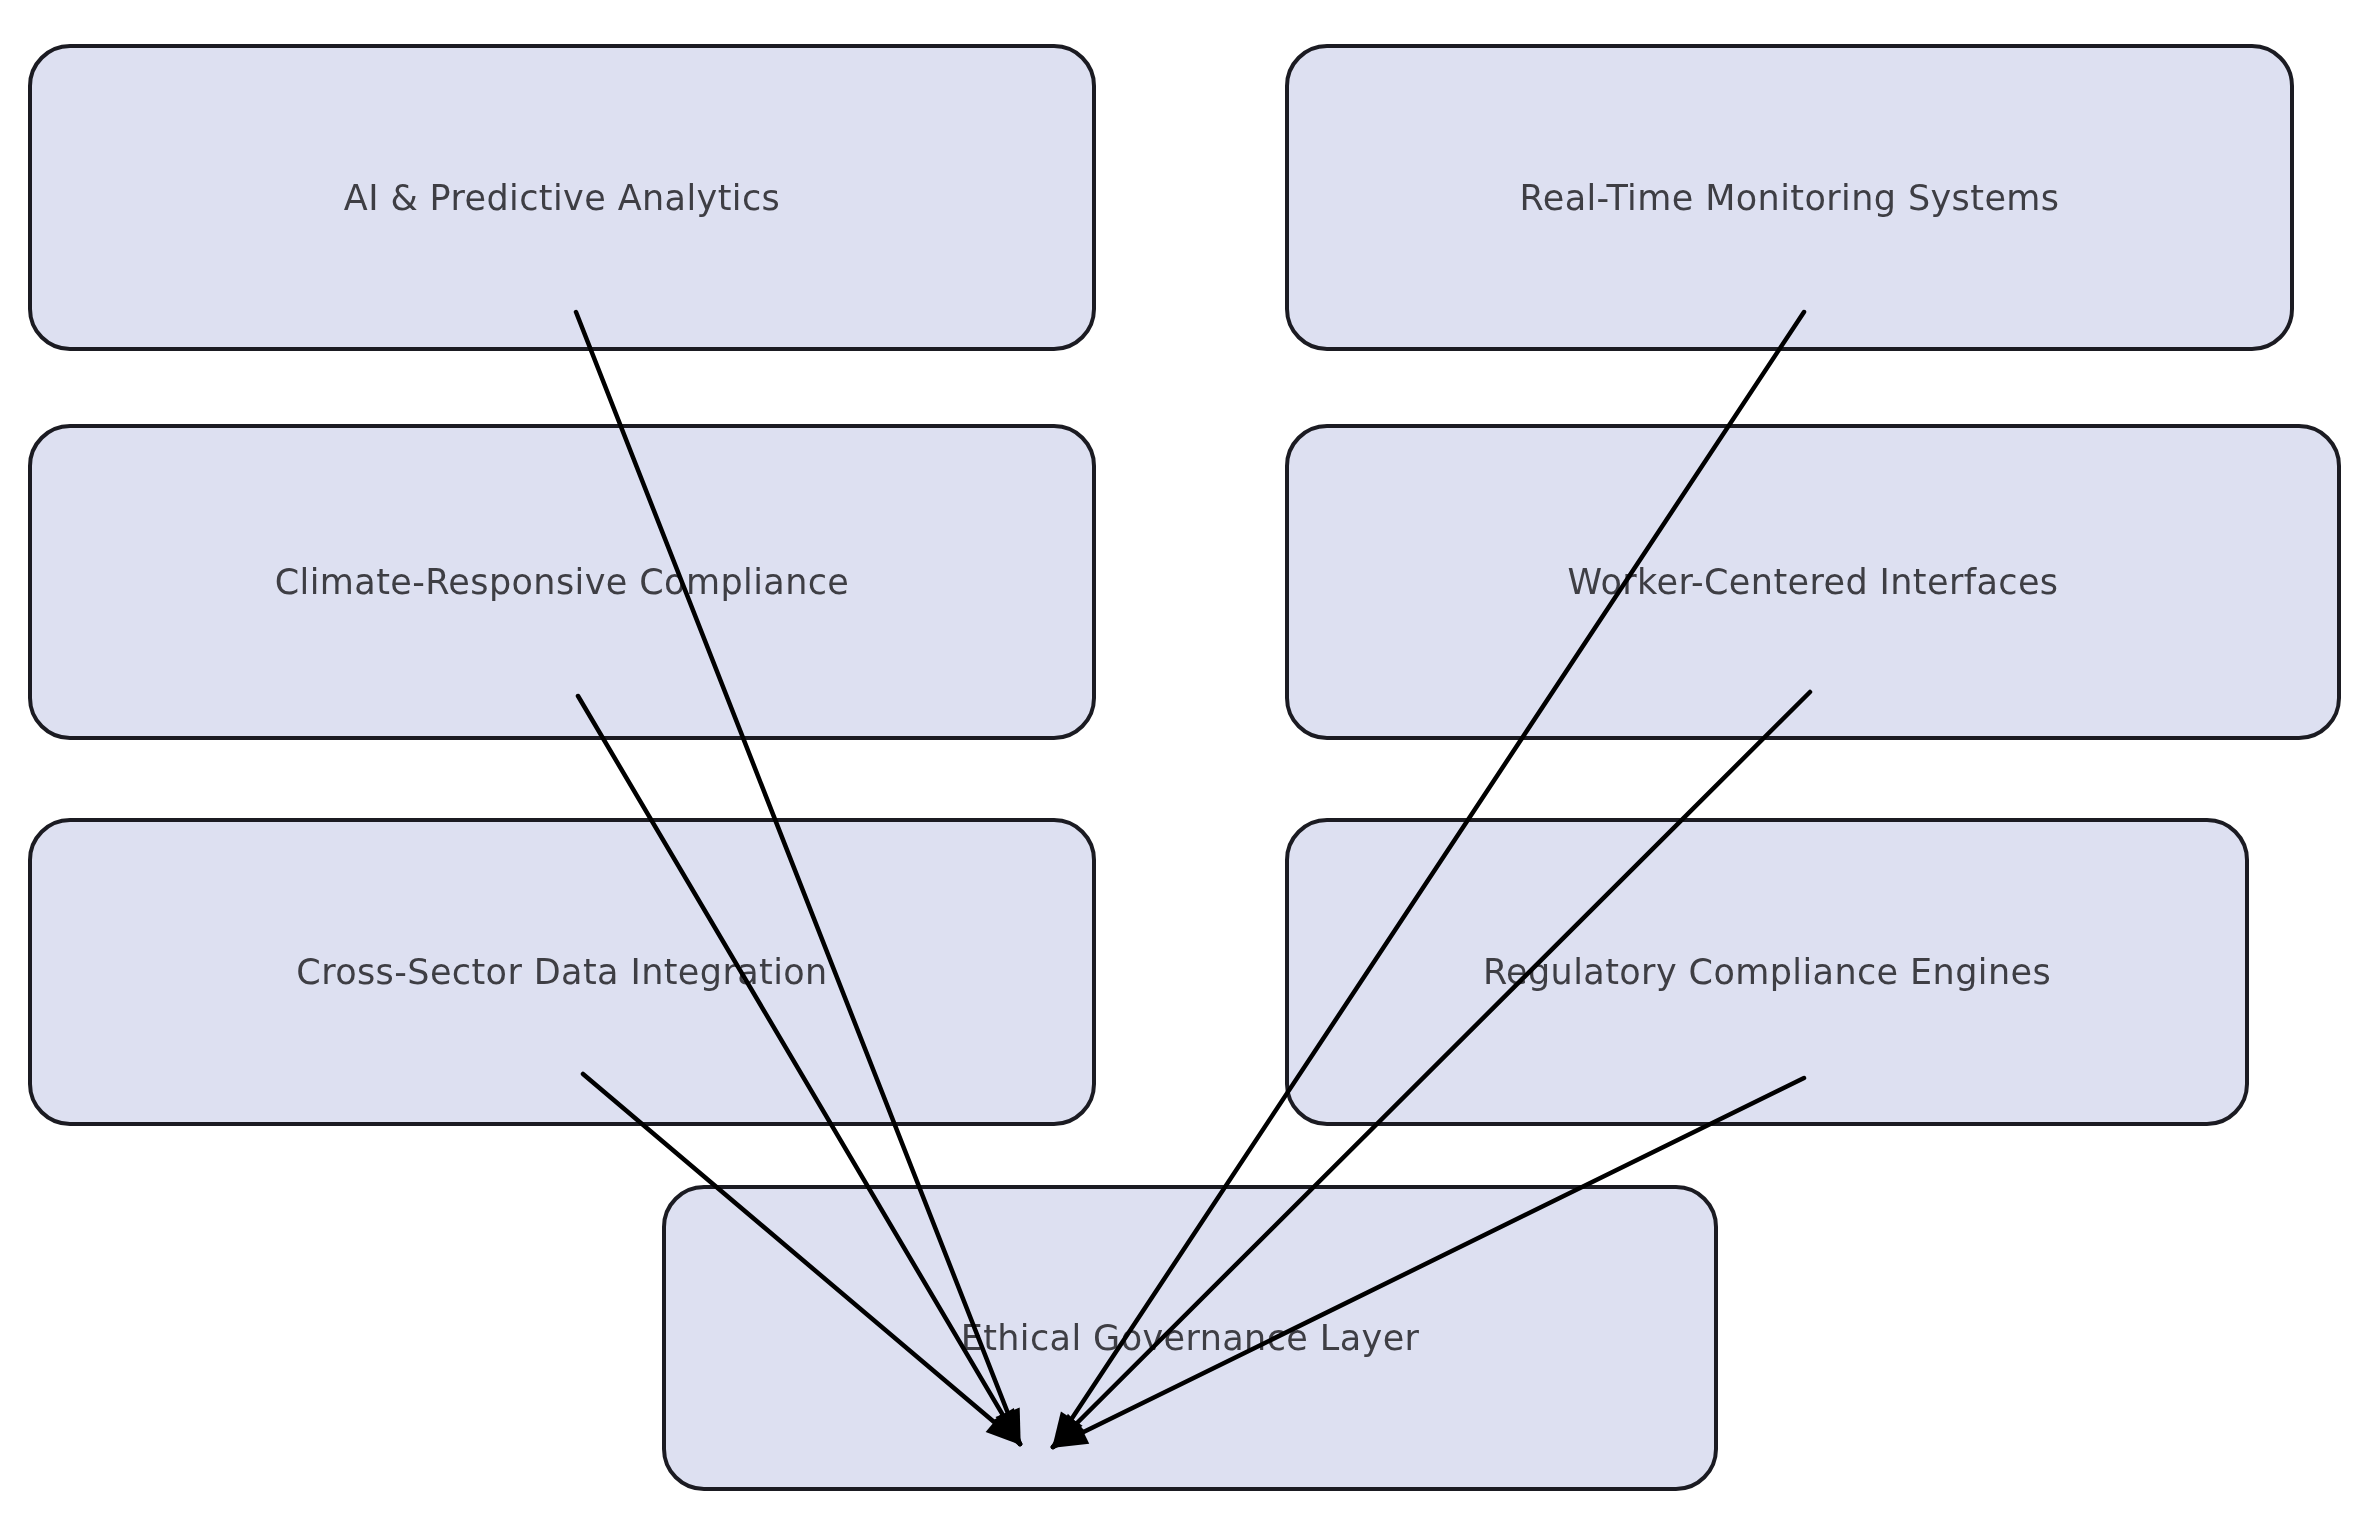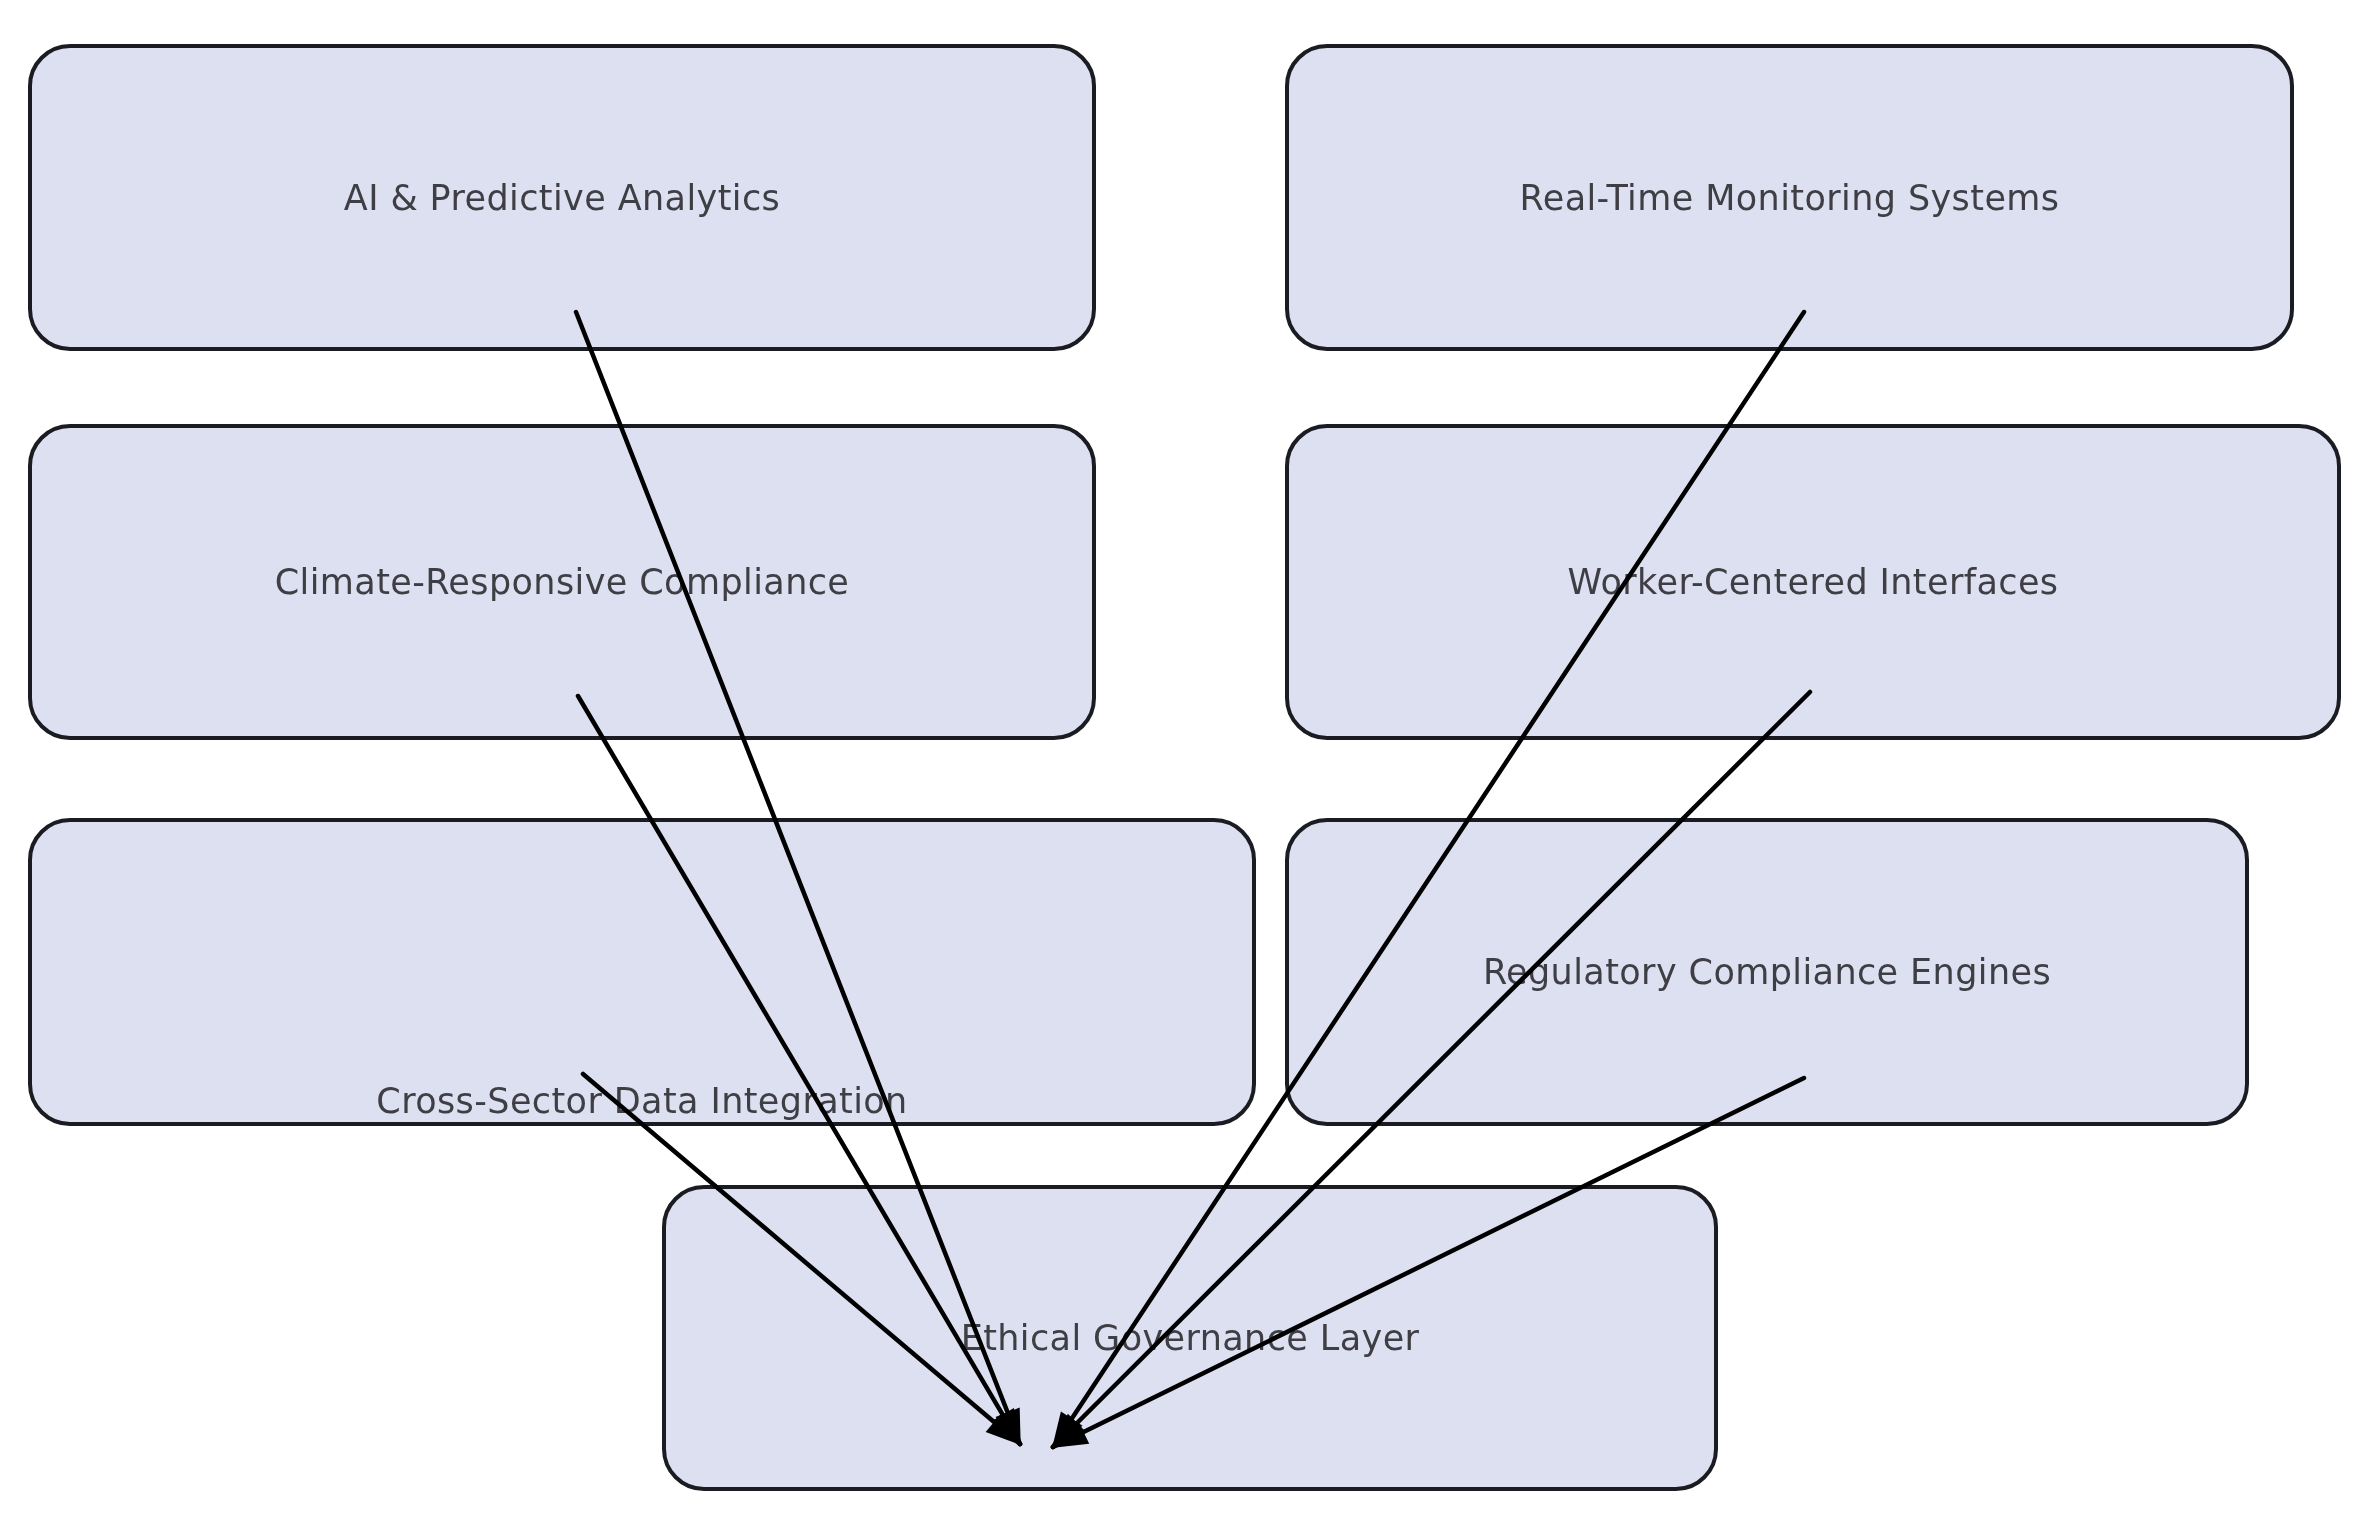--- a/index.html
+++ b/index.html
@@ -33,21 +33,21 @@
     letter-spacing: 0.4px;
     text-align: center;
     white-space: nowrap;
   }
 
   
   .n-ai         { left: 28px;   top: 44px;   width: 1068px; height: 307px; }
   .n-realtime   { left: 1285px; top: 44px;   width: 1009px; height: 307px; }
   .n-climate    { left: 28px;   top: 424px;  width: 1068px; height: 316px; }
   .n-worker     { left: 1285px; top: 424px;  width: 1056px; height: 316px; }
-  .n-cross      { left: 28px;   top: 818px;  width: 1228px; height: 308px; align-items: flex-end; }
+  .n-cross      { left: 28px;   top: 818px;  width: 1068px; height: 308px; }
   .n-regulatory { left: 1285px; top: 818px;  width: 964px; height: 308px; }
   .n-governance { left: 662px;  top: 1185px; width: 1056px; height: 306px; }
 
   svg.edges {
     position: absolute;
     left: 0; top: 0;
     width: 2372px;
     height: 1527px;
     pointer-events: none;
   }

